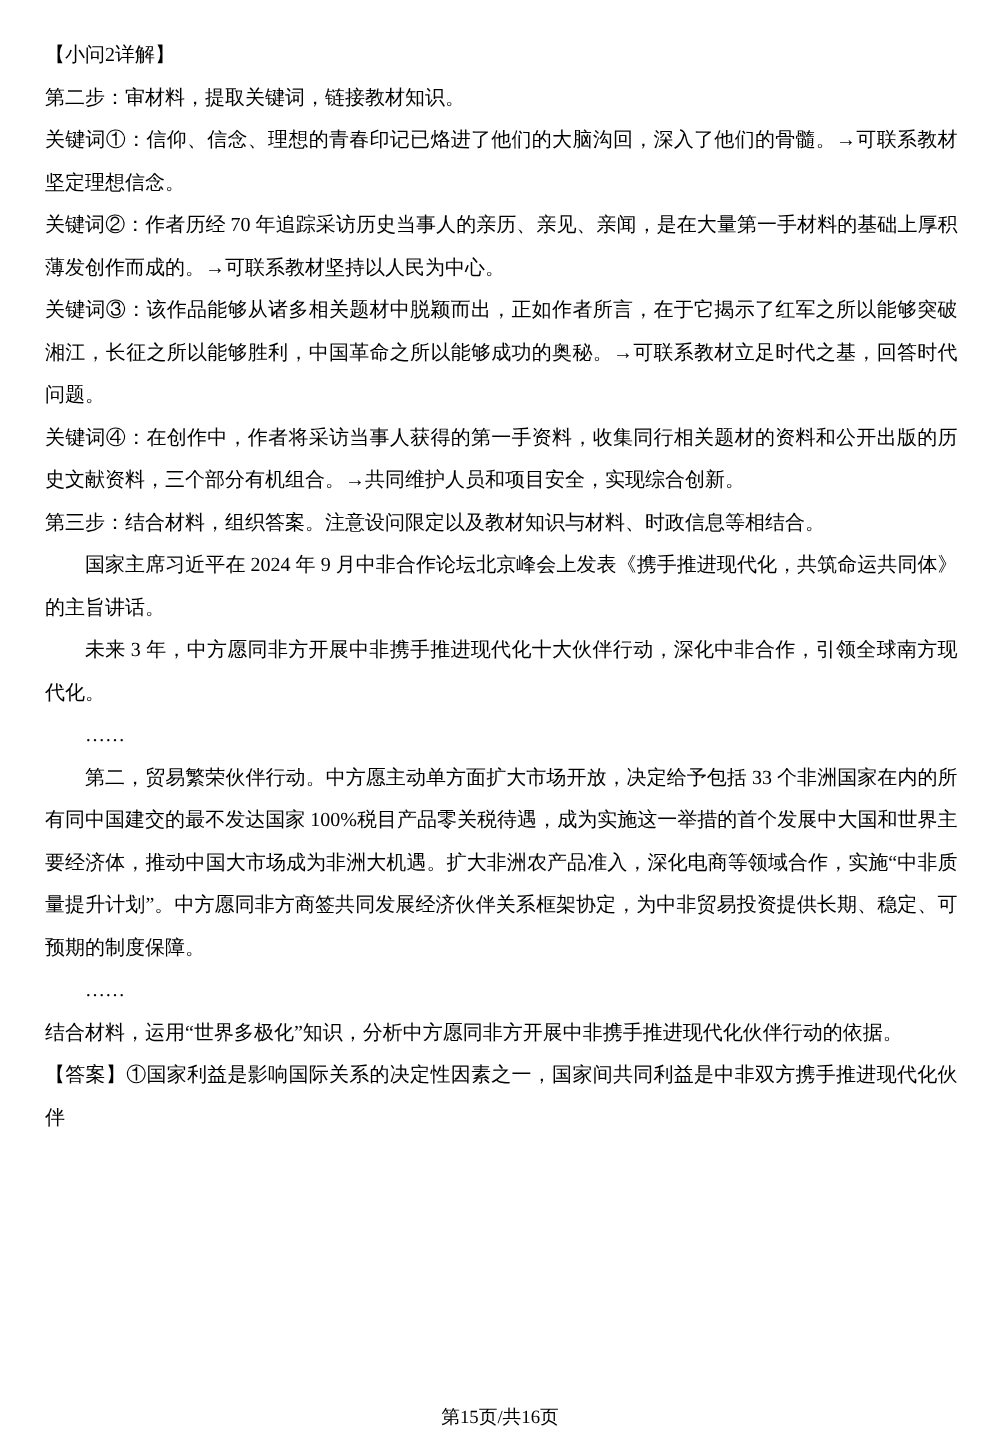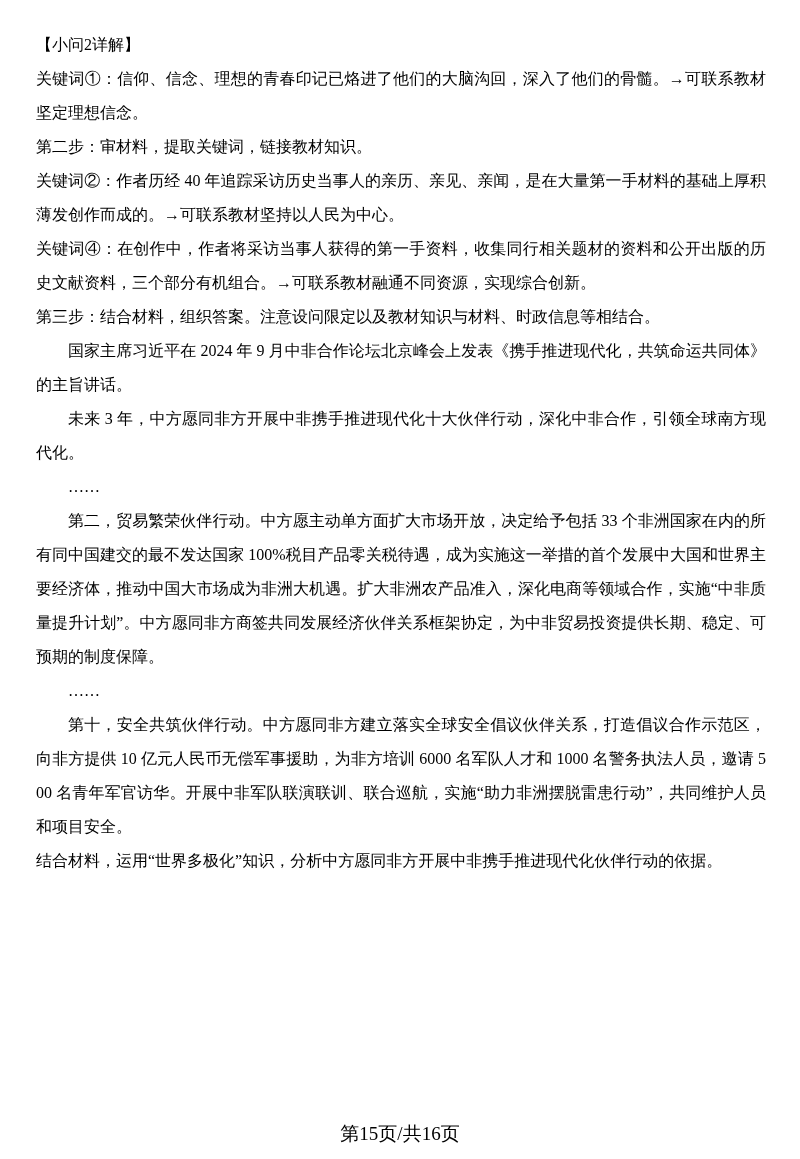--- a/index.html
+++ b/index.html
@@ -27,37 +27,38 @@
   }
   .indent {
     text-indent: 2em;
   }
   .footer {
     position: absolute;
     bottom: 16px;
     left: 0;
     right: 0;
     text-align: center;
-    font-size: 19px;
+    font-size: 15px;
     line-height: 18px;
     color: #000000;
   }
 </style>
 </head>
 <body>
 
 <div class="page">
   <p class="para">【小问2详解】</p>
+  <p class="para">第二步：审材料，提取关键词，链接教材知识。</p>
   <p class="para">关键词①：信仰、信念、理想的青春印记已烙进了他们的大脑沟回，深入了他们的骨髓。→可联系教材坚定理想信念。</p>
-  <p class="para">第二步：审材料，提取关键词，链接教材知识。</p>
-  <p class="para">关键词②：作者历经 40 年追踪采访历史当事人的亲历、亲见、亲闻，是在大量第一手材料的基础上厚积薄发创作而成的。→可联系教材坚持以人民为中心。</p>
-  <p class="para">关键词④：在创作中，作者将采访当事人获得的第一手资料，收集同行相关题材的资料和公开出版的历史文献资料，三个部分有机组合。→可联系教材融通不同资源，实现综合创新。</p>
+  <p class="para">关键词②：作者历经 70 年追踪采访历史当事人的亲历、亲见、亲闻，是在大量第一手材料的基础上厚积薄发创作而成的。→可联系教材坚持以人民为中心。</p>
+  <p class="para">关键词③：该作品能够从诸多相关题材中脱颖而出，正如作者所言，在于它揭示了红军之所以能够突破湘江，长征之所以能够胜利，中国革命之所以能够成功的奥秘。→可联系教材立足时代之基，回答时代问题。</p>
+  <p class="para">关键词④：在创作中，作者将采访当事人获得的第一手资料，收集同行相关题材的资料和公开出版的历史文献资料，三个部分有机组合。→共同维护人员和项目安全，实现综合创新。</p>
   <p class="para">第三步：结合材料，组织答案。注意设问限定以及教材知识与材料、时政信息等相结合。</p>
   <p class="para indent">国家主席习近平在 2024 年 9 月中非合作论坛北京峰会上发表《携手推进现代化，共筑命运共同体》的主旨讲话。</p>
   <p class="para indent">未来 3 年，中方愿同非方开展中非携手推进现代化十大伙伴行动，深化中非合作，引领全球南方现代化。</p>
   <p class="para indent">……</p>
   <p class="para indent">第二，贸易繁荣伙伴行动。中方愿主动单方面扩大市场开放，决定给予包括 33 个非洲国家在内的所有同中国建交的最不发达国家 100%税目产品零关税待遇，成为实施这一举措的首个发展中大国和世界主要经济体，推动中国大市场成为非洲大机遇。扩大非洲农产品准入，深化电商等领域合作，实施“中非质量提升计划”。中方愿同非方商签共同发展经济伙伴关系框架协定，为中非贸易投资提供长期、稳定、可预期的制度保障。</p>
   <p class="para indent">……</p>
-  <p class="para indent">第十，安全共筑伙伴行动。中方愿同非方建立落实全球安全倡议伙伴关系，打造倡议合作示范区，向非方提供 10 亿元人民币无偿军事援助，为非方培训 6000 名军队人才和 1000 名警务执法人员，邀请 500 名青年军官访华。开展中非军队联演联训、联合巡航，实施“助力非洲摆脱雷患行动”，共同维护人员和项目安全。</p>
   <p class="para">结合材料，运用“世界多极化”知识，分析中方愿同非方开展中非携手推进现代化伙伴行动的依据。</p>
+  <p class="para">【答案】①国家利益是影响国际关系的决定性因素之一，国家间共同利益是中非双方携手推进现代化伙伴</p>
 
   <div class="footer">第15页/共16页</div>
 </div>
 
 </body></html>

